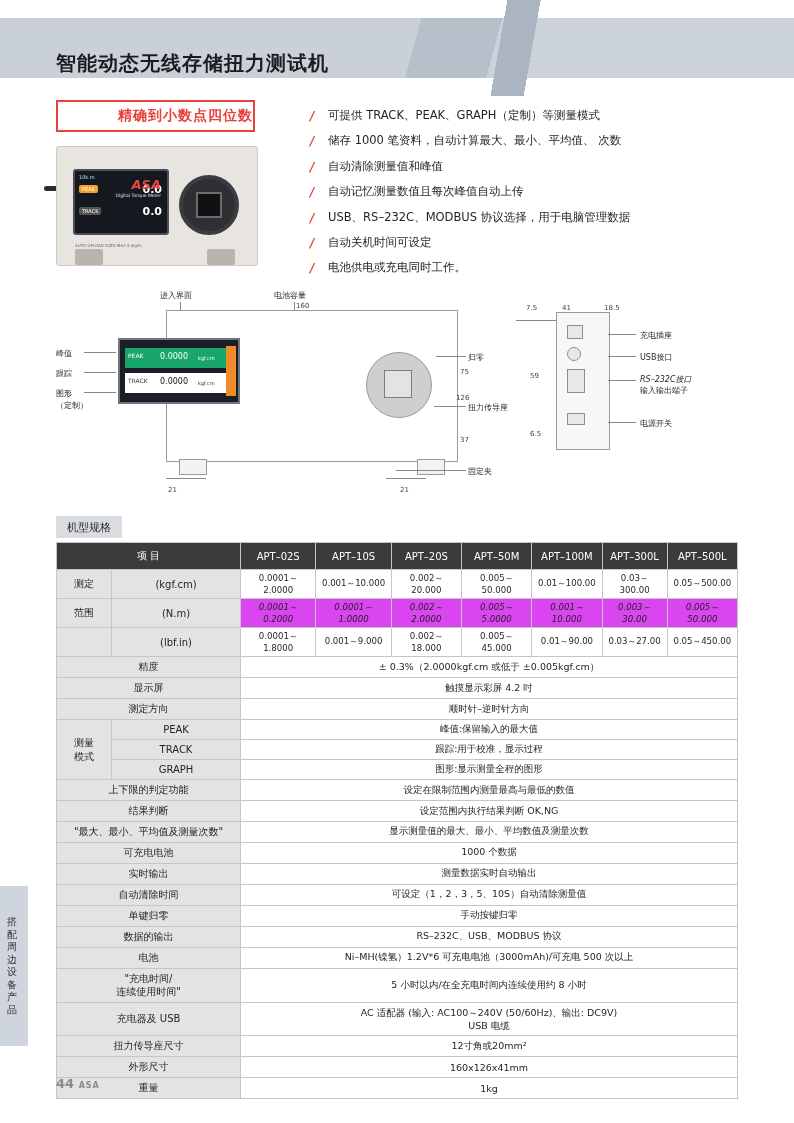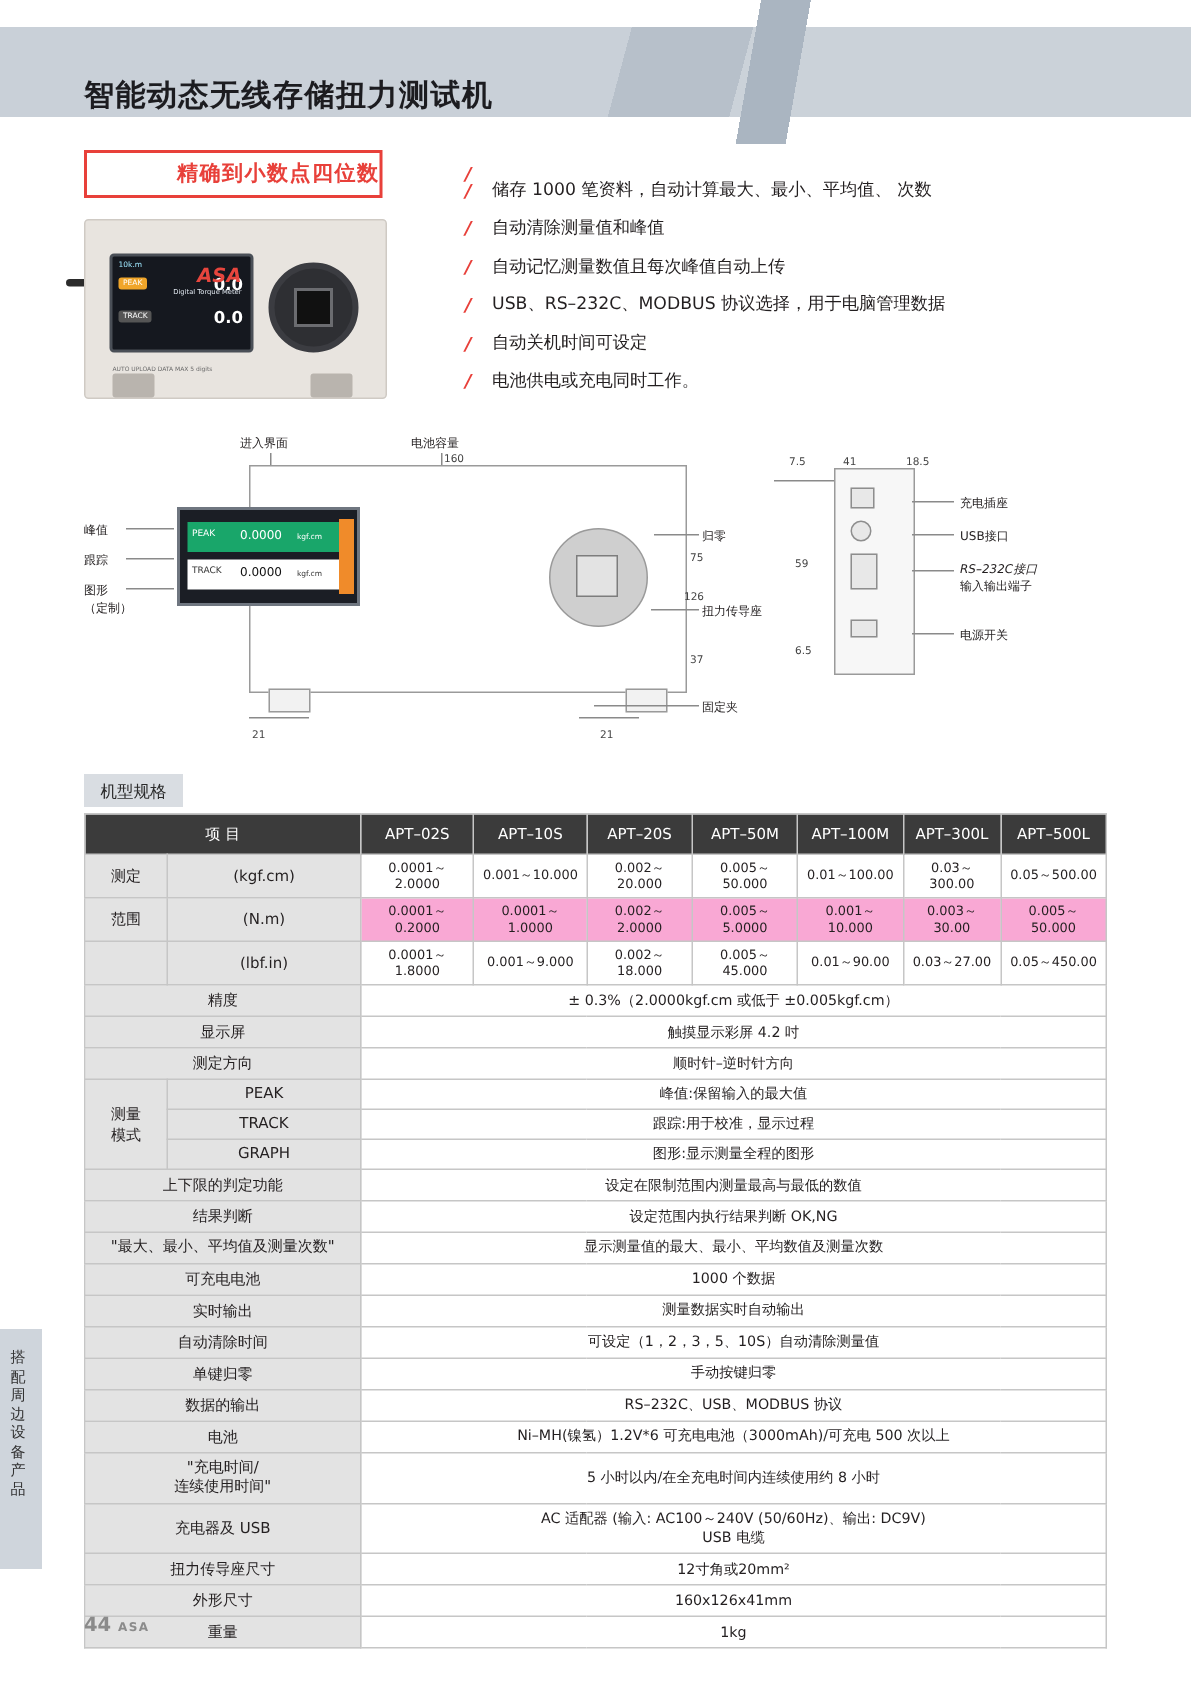--- a/index.html
+++ b/index.html
@@ -69,27 +69,27 @@
   .sideport{position:absolute;border:1px solid #8e8e8e;background:#e8e8e8;}
 
   
   .spec-tag{position:absolute;left:56px;top:516px;width:66px;height:22px;background:#d9dde2;display:flex;align-items:center;justify-content:center;}
   .spec-tag span{font-size:11px;color:#2b2b2b;}
 
   table.spec{position:absolute;left:56px;top:542px;width:682px;border-collapse:collapse;font-size:9.5px;}
   table.spec td,table.spec th{border:1px solid #c6c6c6;padding:3px 4px;text-align:center;vertical-align:middle;color:#231f20;}
   table.spec thead th{background:#3b3b3b;color:#ffffff;font-weight:normal;font-size:10px;padding:6px 2px;}
   td.rowlabel{background:#e3e3e3;font-size:10px;}
-  tr.alt td.valcell{background:#f9a8d4;}
+  tr.alt td.valcell{background:#d946ef;font-style:italic;}
   td.valcell{font-size:8.6px;}
   td.wide{text-align:center;}
 
   
   .sidetab{position:absolute;left:0;top:886px;width:28px;height:160px;background:#cfd5dc;}
-  .sidetab .txt{position:absolute;left:7px;top:14px;width:14px;font-size:10px;line-height:1.25;color:#333;}
+  .sidetab .txt{position:absolute;left:7px;top:30px;width:14px;font-size:10px;line-height:1.25;color:#333;}
   .pagenum{position:absolute;left:56px;top:1076px;font-size:13px;color:#8b8b8b;font-weight:bold;}
   .pagenum small{font-size:8px;letter-spacing:1px;}
 </style>
 </head>
 <body>
 
 <div class="page">
 
   <div class="header">
     <div class="hdr-band2"></div>
@@ -114,21 +114,21 @@
         <div class="asa-sub">Digital Torque Meter</div>
       </div>
       <div class="prod-dial"></div>
       <div class="prod-foot"></div>
       <div class="prod-foot2"></div>
       <div class="prod-caption">AUTO  UPLOAD  DATA    MAX 5 digits</div>
     </div>
   </div>
 
   <div class="features">
-    <div class="feat"><span class="slash">/</span></div>
+    <div class="feat"><span class="slash">/</span><span>可提供 TRACK、PEAK、GRAPH（定制）等测量模式</span></div>
     <div class="feat"><span class="slash">/</span><span>储存 1000 笔资料，自动计算最大、最小、平均值、 次数</span></div>
     <div class="feat"><span class="slash">/</span><span>自动清除测量值和峰值</span></div>
     <div class="feat"><span class="slash">/</span><span>自动记忆测量数值且每次峰值自动上传</span></div>
     <div class="feat"><span class="slash">/</span><span>USB、RS–232C、MODBUS 协议选择，用于电脑管理数据</span></div>
     <div class="feat"><span class="slash">/</span><span>自动关机时间可设定</span></div>
     <div class="feat"><span class="slash">/</span><span>电池供电或充电同时工作。</span></div>
   </div>
 
   <div class="draw">
 

